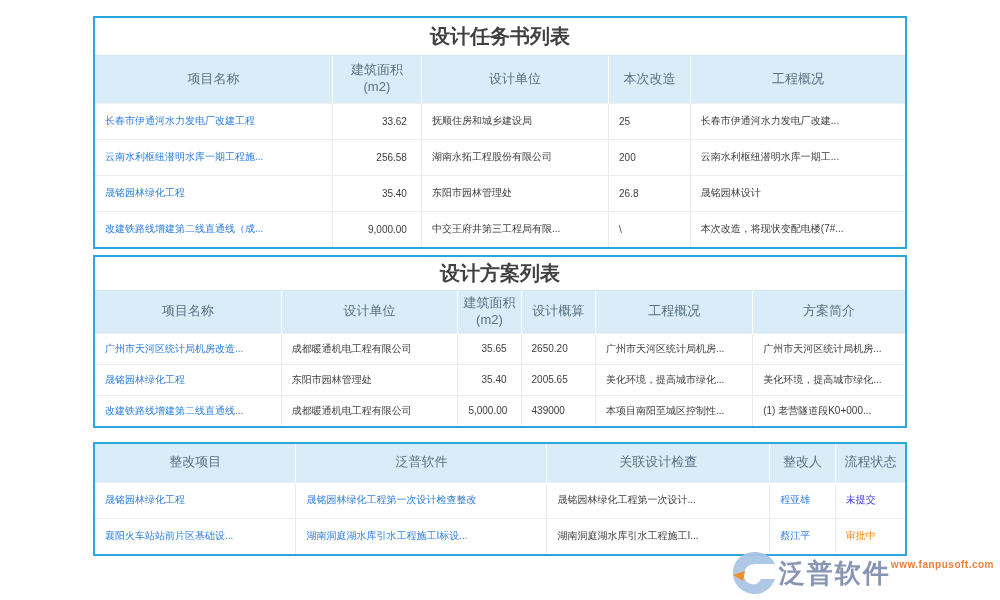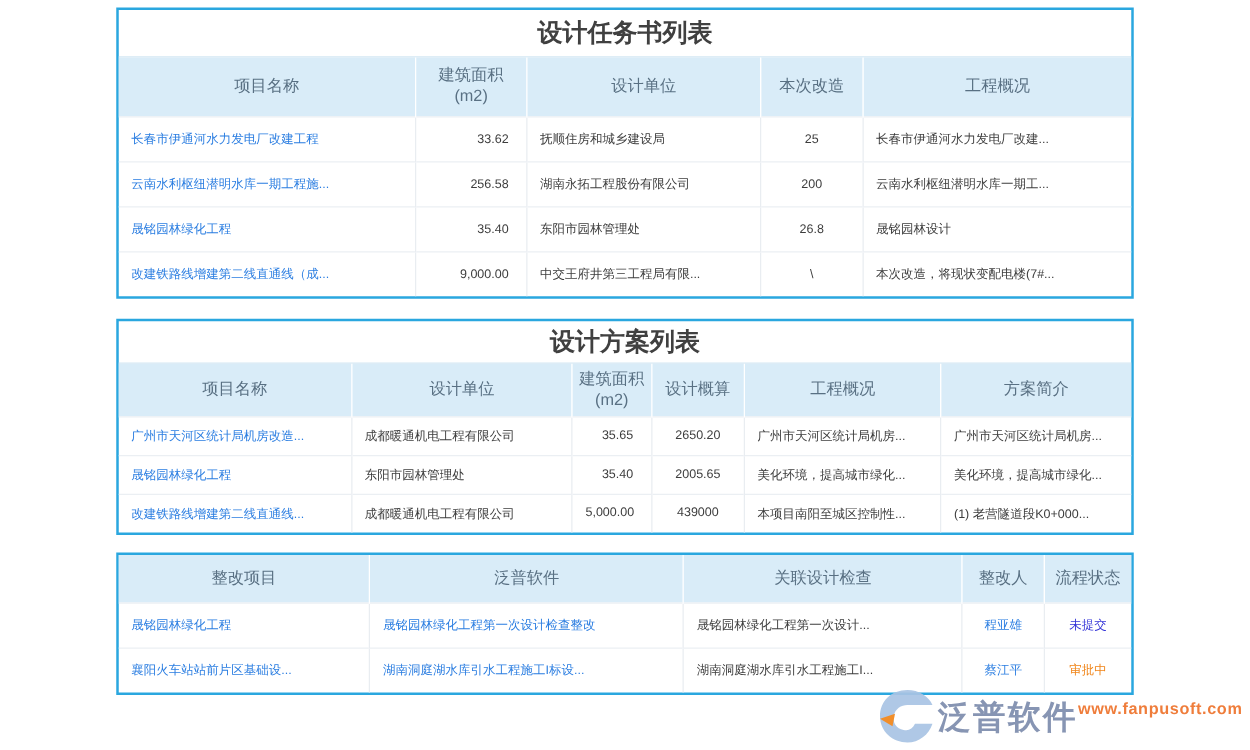--- a/index.html
+++ b/index.html
@@ -42,24 +42,24 @@
     border-left:1px solid #e9edf1;
     padding:0 10px;
     vertical-align:middle;
     overflow:hidden;
     white-space:nowrap;
     text-overflow:clip;
   }
   td:first-child { border-left:none; }
   .link { color:#2a7de1; cursor:pointer; }
   .num { text-align:right; padding-right:14px; }
-  .center { text-align:center; }
+  .center { }
 
   
-  #panel-task   { top:6px; }
+  #panel-task   { top:16px; }
   #panel-task .panel-title { height:38px; }
   #panel-task th { height:47px; }
   #panel-task td { height:36px; }
 
   #panel-plan   { top:255px; }
   #panel-plan .panel-title { height:34px; }
   #panel-plan th { height:42px; }
   #panel-plan td { height:31px; }
 
   #panel-rectify { top:442px; }
@@ -71,21 +71,21 @@
 
   
   .watermark {
     position:absolute; right:6px; bottom:5px;
     display:flex; align-items:center;
     z-index:10;
   }
   .wm-logo { width:46px; height:44px; margin-right:2px; opacity:0.92; }
   .wm-textcol { display:flex; flex-direction:row; align-items:flex-start;justify-content:center; }
   .wm-brand { font-size:26px; font-weight:bold; letter-spacing:2px; line-height:1.0; }
-  .wm-url { font-size:13px; font-weight:bold; margin-top:-1px; letter-spacing:0.5px; }
+  .wm-url { font-size:10px; font-weight:bold; margin-top:-1px; letter-spacing:0.5px; }
 </style>
 </head>
 <body>
 
 <div class="panel" id="panel-task">
   <div class="panel-title">设计任务书列表</div>
   <table>
     <colgroup>
       <col style="width:29.3%">
         <col style="width:11%">

